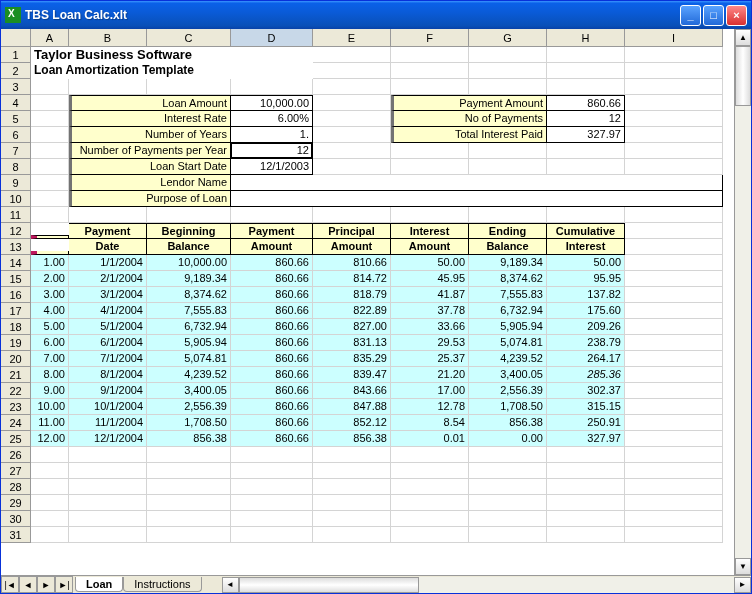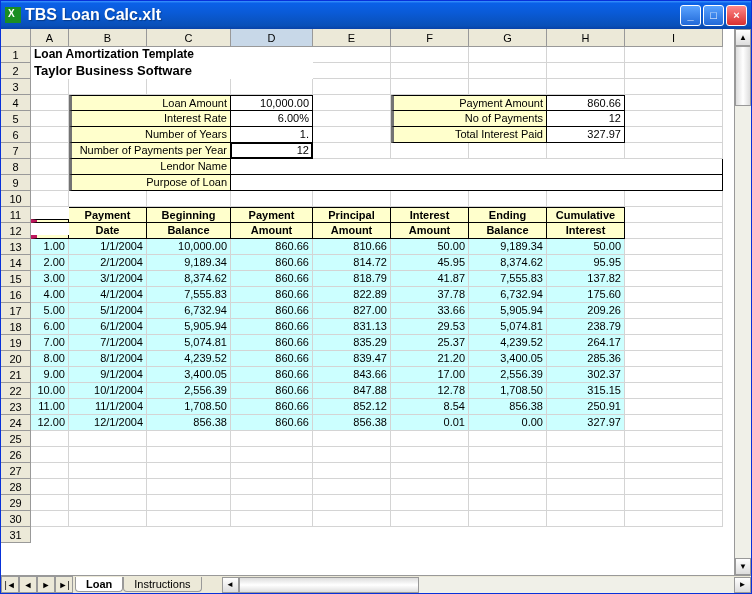--- a/index.html
+++ b/index.html
@@ -1,21 +1,21 @@
 <!DOCTYPE html>
 <html><head>
 <meta charset="utf-8">
 <style>
 * { margin: 0; padding: 0; box-sizing: border-box; }
 body { font-family: Tahoma, Arial, sans-serif; font-size: 11px; background: #ece9d8; overflow: hidden; }
 .window { width: 752px; height: 594px; border: 1px solid #0831d9; display: flex; flex-direction: column; }
 .titlebar { height: 28px; background: linear-gradient(to bottom, #3a95ff 0%, #0a60e8 8%, #0a5bd8 40%, #0950b8 88%, #0842a8 100%); display: flex; align-items: center; padding: 0 4px; color: white; }
 .titlebar-icon { width: 16px; height: 16px; background: #1b8e23; margin-right: 4px; position: relative; }
 .titlebar-icon::after { content: "X"; color: white; font-size: 10px; font-weight: bold; position: absolute; left: 3px; top: 1px; }
-.titlebar-text { flex: 1; font-weight: bold; font-size: 16px; text-shadow: 1px 1px 1px rgba(0,0,0,0.3); }
+.titlebar-text { flex: 1; font-weight: bold; font-size: 12px; text-shadow: 1px 1px 1px rgba(0,0,0,0.3); }
 .win-buttons { display: flex; gap: 2px; }
 .win-btn { width: 21px; height: 21px; border: 1px solid #fff; border-radius: 3px; background: linear-gradient(to bottom, #5aa3ff, #2169d8); cursor: pointer; display: flex; align-items: center; justify-content: center; color: white; font-weight: bold; font-size: 11px; }
 .win-btn.close { background: linear-gradient(to bottom, #ff8888, #d83030); }
 .grid-area { flex: 1; background: white; position: relative; overflow: hidden; display: flex; }
 .corner { width: 30px; height: 18px; background: #ece9d8; border-right: 1px solid #999; border-bottom: 1px solid #999; position: absolute; top: 0; left: 0; z-index: 3; }
 .col-headers { position: absolute; top: 0; left: 30px; height: 18px; display: flex; z-index: 2; }
 .col-header { background: #ece9d8; border-right: 1px solid #999; border-bottom: 1px solid #999; text-align: center; line-height: 18px; font-size: 11px; }
 .col-header.sel { background: #c8d8e8; }
 .row-headers { position: absolute; top: 18px; left: 0; width: 30px; z-index: 2; }
 .row-header { height: 16px; background: #ece9d8; border-right: 1px solid #999; border-bottom: 1px solid #999; text-align: center; line-height: 16px; font-size: 11px; }
@@ -105,29 +105,29 @@
         <div class="row-header">25</div>
         <div class="row-header">26</div>
         <div class="row-header">27</div>
         <div class="row-header">28</div>
         <div class="row-header">29</div>
         <div class="row-header">30</div>
         <div class="row-header">31</div>
       </div>
     <div class="cells" id="cells">
         <div class="row">
+          <div class="cell title1" style="width: 282px;">Taylor Business Software</div>
+          <div class="cell " style="width: 78px;"></div>
+          <div class="cell " style="width: 78px;"></div>
+          <div class="cell " style="width: 78px;"></div>
+          <div class="cell " style="width: 78px;"></div>
+          <div class="cell " style="width: 98px;"></div>
+        </div>
+        <div class="row">
           <div class="cell title2" style="width: 282px;">Loan Amortization Template</div>
-          <div class="cell " style="width: 78px;"></div>
-          <div class="cell " style="width: 78px;"></div>
-          <div class="cell " style="width: 78px;"></div>
-          <div class="cell " style="width: 78px;"></div>
-          <div class="cell " style="width: 98px;"></div>
-        </div>
-        <div class="row">
-          <div class="cell title1" style="width: 282px;">Taylor Business Software</div>
           <div class="cell " style="width: 78px;"></div>
           <div class="cell " style="width: 78px;"></div>
           <div class="cell " style="width: 78px;"></div>
           <div class="cell " style="width: 78px;"></div>
           <div class="cell " style="width: 98px;"></div>
         </div>
         <div class="row">
           <div class="cell " style="width: 38px;"></div>
           <div class="cell " style="width: 78px;"></div>
           <div class="cell " style="width: 84px;"></div>
@@ -162,20 +162,30 @@
           <div class="cell val" style="width: 82px;">1.</div>
           <div class="cell " style="width: 78px;"></div>
           <div class="cell yellow lbl left" style="width: 156px;">Total Interest Paid</div>
           <div class="cell val" style="width: 78px;">327.97</div>
           <div class="cell " style="width: 98px;"></div>
         </div>
         <div class="row">
           <div class="cell " style="width: 38px;"></div>
           <div class="cell yellow lbl left" style="width: 162px;">Number of Payments per Year</div>
           <div class="cell val" style="width: 82px;">12</div>
+          <div class="cell " style="width: 78px;"></div>
+          <div class="cell " style="width: 78px;"></div>
+          <div class="cell " style="width: 78px;"></div>
+          <div class="cell " style="width: 78px;"></div>
+          <div class="cell " style="width: 98px;"></div>
+        </div>
+        <div class="row">
+          <div class="cell " style="width: 38px;"></div>
+          <div class="cell yellow lbl left" style="width: 162px;">Loan Start Date</div>
+          <div class="cell val" style="width: 82px;">12/1/2003</div>
           <div class="cell " style="width: 78px;"></div>
           <div class="cell " style="width: 78px;"></div>
           <div class="cell " style="width: 78px;"></div>
           <div class="cell " style="width: 78px;"></div>
           <div class="cell " style="width: 98px;"></div>
         </div>
         <div class="row">
           <div class="cell " style="width: 38px;"></div>
           <div class="cell yellow lbl left" style="width: 162px;">Lendor Name</div>
           <div class="cell val" style="width: 492px;"></div>
@@ -296,21 +306,21 @@
           <div class="cell " style="width: 98px;"></div>
         </div>
         <div class="row">
           <div class="cell cyan dr" style="width: 38px;">8.00</div>
           <div class="cell cyan dr" style="width: 78px;">8/1/2004</div>
           <div class="cell cyan dr" style="width: 84px;">4,239.52</div>
           <div class="cell cyan dr" style="width: 82px;">860.66</div>
           <div class="cell cyan dr" style="width: 78px;">839.47</div>
           <div class="cell cyan dr" style="width: 78px;">21.20</div>
           <div class="cell cyan dr" style="width: 78px;">3,400.05</div>
-          <div class="cell cyan dr" style="width: 78px;">285.36</div>
+          <div class="cell cyan dr" style="width: 78px; font-style: italic;">285.36</div>
           <div class="cell " style="width: 98px;"></div>
         </div>
         <div class="row">
           <div class="cell cyan dr" style="width: 38px;">9.00</div>
           <div class="cell cyan dr" style="width: 78px;">9/1/2004</div>
           <div class="cell cyan dr" style="width: 84px;">3,400.05</div>
           <div class="cell cyan dr" style="width: 82px;">860.66</div>
           <div class="cell cyan dr" style="width: 78px;">843.66</div>
           <div class="cell cyan dr" style="width: 78px;">17.00</div>
           <div class="cell cyan dr" style="width: 78px;">2,556.39</div>

